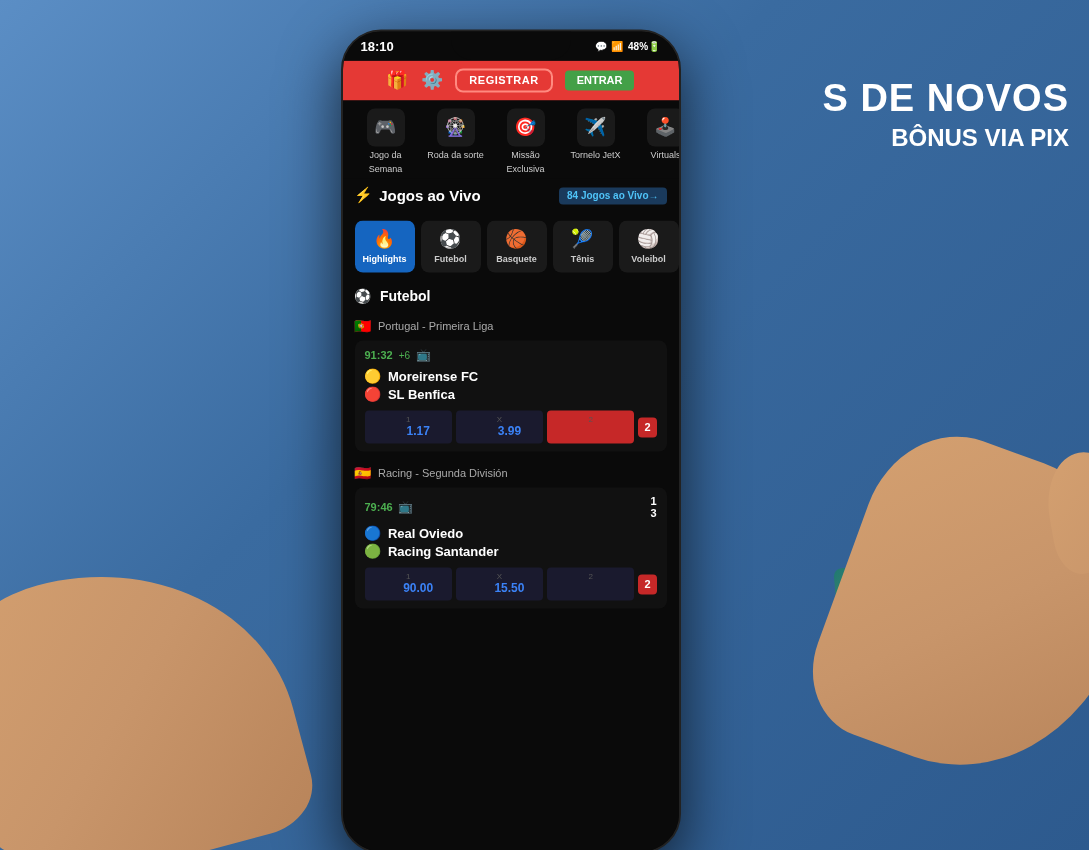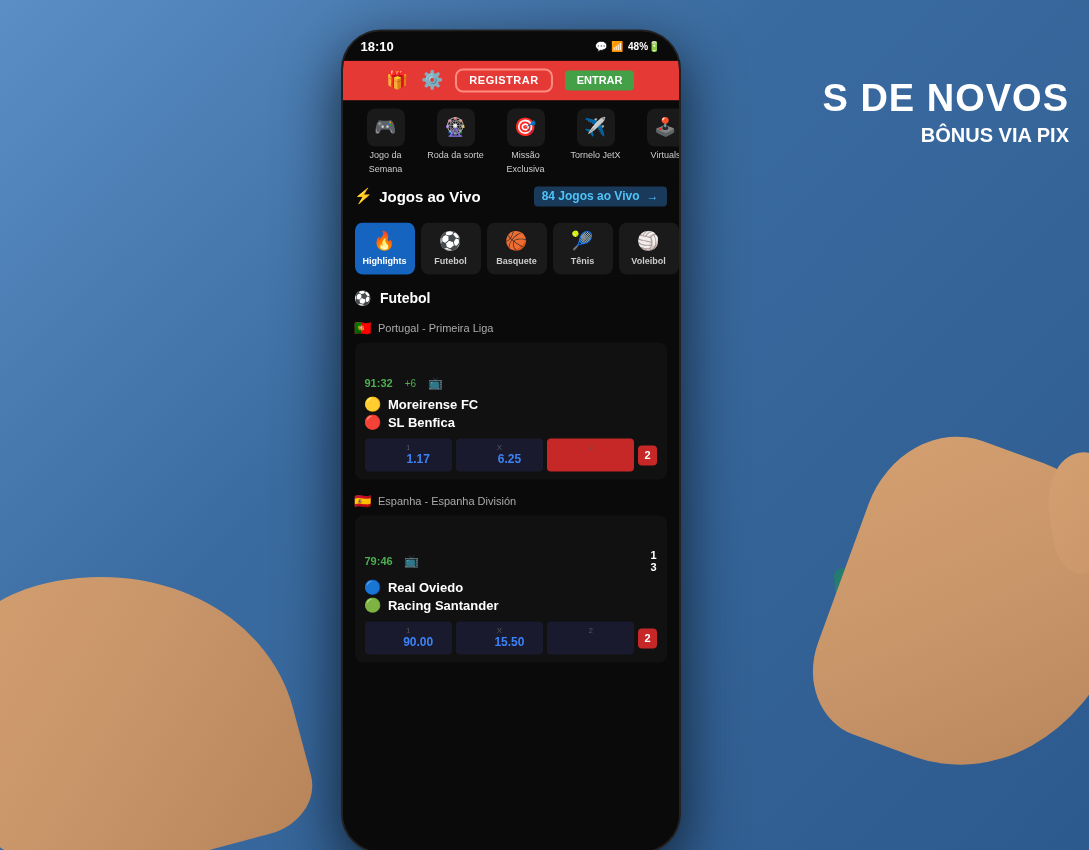--- a/index.html
+++ b/index.html
@@ -39,21 +39,21 @@
       font-size: 36px;
       font-weight: 900;
       color: white;
     }
     .promo-text .line3 {
       font-size: 38px;
       font-weight: 900;
       color: #00e676;
     }
     .promo-text .line4 {
-      font-size: 20px;
+      font-size: 24px;
       font-weight: 700;
       color: white;
       margin-top: 4px;
     }
 
     
     .bonus-text {
       position: absolute;
       right: 20px;
       bottom: 200px;
@@ -206,25 +206,25 @@
       font-weight: 700;
       display: flex;
       align-items: center;
       gap: 6px;
     }
     .live-badge {
       background: #1a3a5c;
       color: #4fc3f7;
       border-radius: 4px;
       padding: 3px 8px;
-      font-size: 12px;
+      font-size: 10px;
       font-weight: 600;
       display: flex;
       align-items: center;
-      gap: 7px;
+      gap: 0;
     }
 
     
     .sport-tabs {
       display: flex;
       gap: 6px;
       padding: 0 12px 8px 12px;
       overflow-x: hidden;
     }
     .sport-tab {
@@ -270,23 +270,22 @@
     
     .match-card {
       margin: 0 12px 8px 12px;
       background: #111;
       border-radius: 8px;
       padding: 8px 10px;
     }
     .match-time-row {
       display: flex;
       align-items: center;
-      gap: 12px;
+      gap: 6px;
       margin-bottom: 6px;
-      margin-top: 26px;
     }
     .match-time {
       color: #4caf50;
       font-size: 11px;
       font-weight: 700;
     }
     .match-extra {
       color: #4caf50;
       font-size: 10px;
     }
@@ -539,33 +538,33 @@
         <span class="team-icon">🔴</span>
         <span>SL Benfica</span>
       </div>
       <div class="odds-row">
         <div class="odd-btn">
           <span class="odd-label">1</span>
           <span class="odd-value">1.17</span>
         </div>
         <div class="odd-btn">
           <span class="odd-label">X</span>
-          <span class="odd-value">6.25</span>
+          <span class="odd-value">3.99</span>
         </div>
         <div class="odd-btn selected">
           <span class="odd-label">2</span>
           <span class="odd-value"></span>
         </div>
         <div class="odd-count">2</div>
       </div>
     </div>
 
     <div class="league-row">
       <span class="flag">🇪🇸</span>
-      <span>Espanha - Espanha División</span>
+      <span>Racing - Segunda División</span>
     </div>
 
     <div class="match-card">
       <div class="match-time-row">
         <span class="match-time">79:46</span>
         <span class="match-video-icon">📺</span>
         <div style="margin-left:auto; display:flex; flex-direction:column; align-items:flex-end;">
           <span style="color:white;font-size:11px;font-weight:700;">1</span>
           <span style="color:white;font-size:11px;font-weight:700;">3</span>
         </div>

